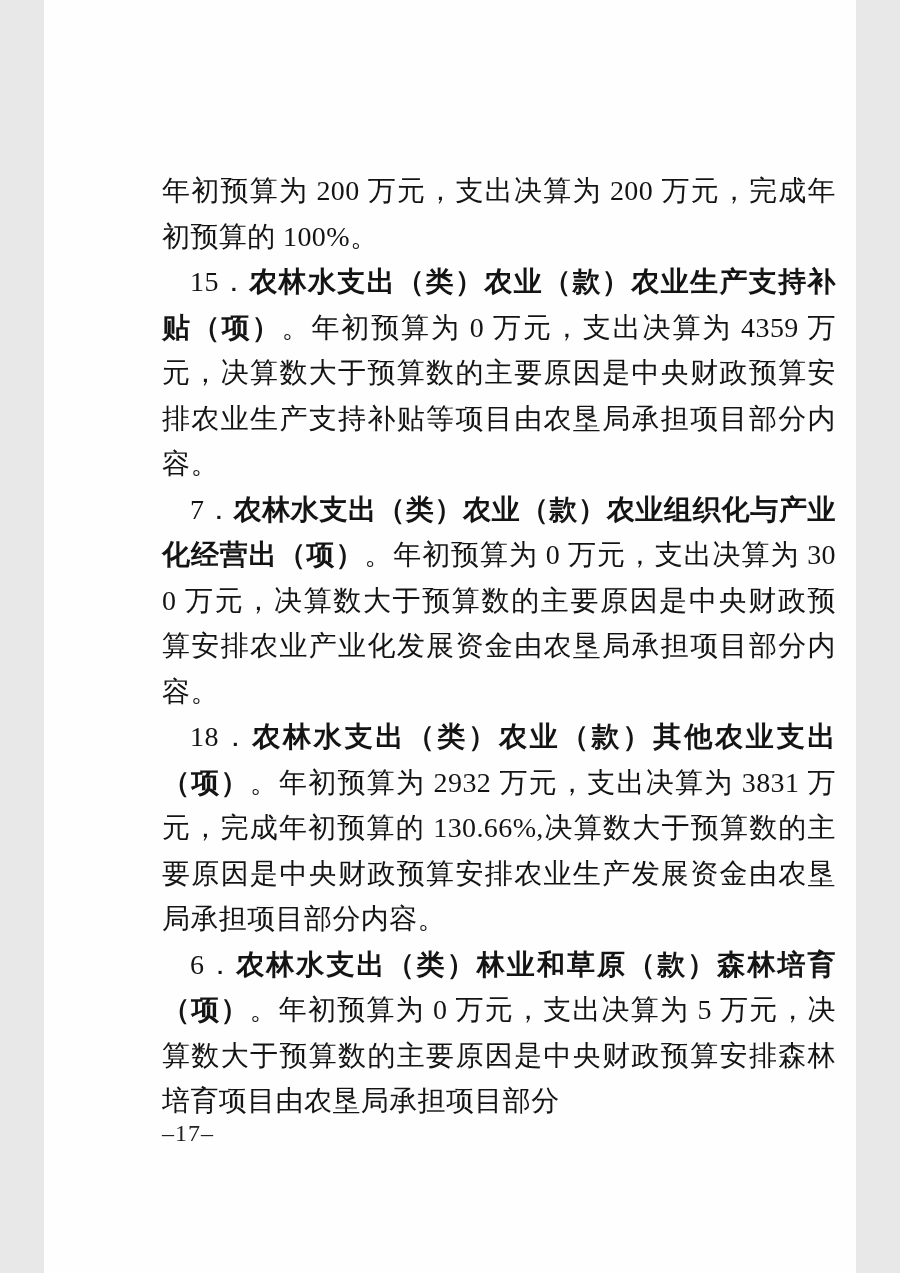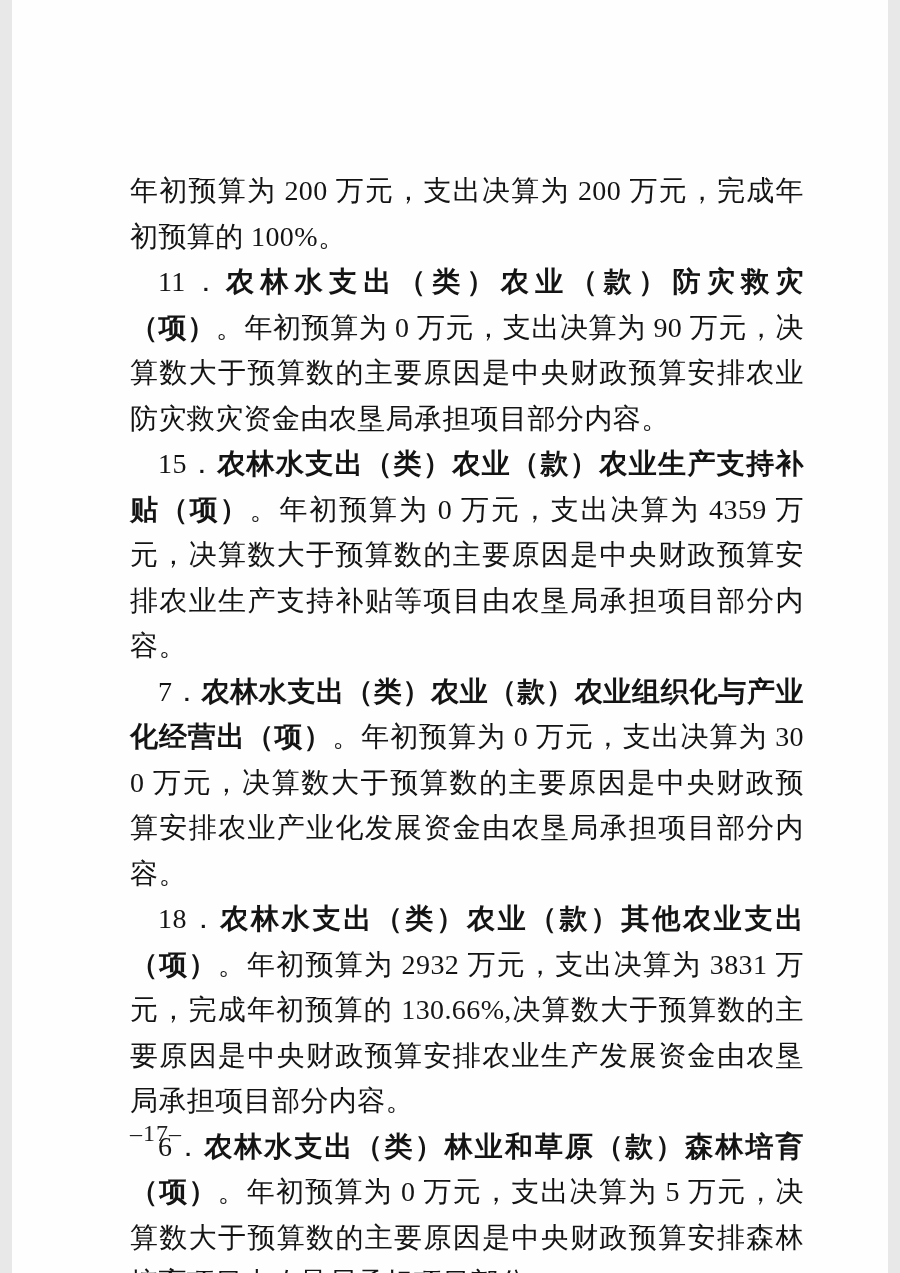--- a/index.html
+++ b/index.html
@@ -2,21 +2,21 @@
 <html><head>
 <meta charset="utf-8">
 <style>
   html, body {
     margin: 0;
     padding: 0;
     background: #e8e8e8;
   }
   .page {
     position: relative;
-    width: 876px;
+    width: 812px;
     height: 1273px;
     margin: 0 auto;
     background: #fefefe;
     overflow: hidden;
     font-family: "Liberation Serif", "DejaVu Serif", serif;
     color: #141414;
   }
   .doc-body {
     position: absolute;
     left: 118px;
@@ -58,21 +58,20 @@
     width: 0;
     border-left: 2px dashed #c9c9c9;
   }
 </style>
 </head>
 <body>
 
 <div class="page">
   <main class="doc-body" id="doc-body">
       <p class="para"><span class="seg-regular">年初预算为 200 万元，支出决算为 200 万元，完成年初预算的 100%。</span></p>
-      <p class="para indent"><span class="seg-regular">11．</span><span class="seg-bold">农林水支出（类）农业（款）防灾救灾（项）</span><span class="seg-regular">。年初预算为 0 万元，支出决算为 90 万元，决算数大于预算数的主要原因是中央财政预算安排农业防灾救灾资金由农垦局承担项目部分内容。</span></p>
       <p class="para indent"><span class="seg-regular">15．</span><span class="seg-bold">农林水支出（类）农业（款）农业生产支持补贴（项）</span><span class="seg-regular">。年初预算为 0 万元，支出决算为 4359 万元，决算数大于预算数的主要原因是中央财政预算安排农业生产支持补贴等项目由农垦局承担项目部分内容。</span></p>
       <p class="para indent"><span class="seg-regular">7．</span><span class="seg-bold">农林水支出（类）农业（款）农业组织化与产业化经营出（项）</span><span class="seg-regular">。年初预算为 0 万元，支出决算为 300 万元，决算数大于预算数的主要原因是中央财政预算安排农业产业化发展资金由农垦局承担项目部分内容。</span></p>
       <p class="para indent"><span class="seg-regular">18．</span><span class="seg-bold">农林水支出（类）农业（款）其他农业支出（项）</span><span class="seg-regular">。年初预算为 2932 万元，支出决算为 3831 万元，完成年初预算的 130.66%,决算数大于预算数的主要原因是中央财政预算安排农业生产发展资金由农垦局承担项目部分内容。</span></p>
       <p class="para indent"><span class="seg-regular">6．</span><span class="seg-bold">农林水支出（类）林业和草原（款）森林培育（项）</span><span class="seg-regular">。年初预算为 0 万元，支出决算为 5 万元，决算数大于预算数的主要原因是中央财政预算安排森林培育项目由农垦局承担项目部分</span></p>
     </main>
   <footer class="page-footer">
     <span class="page-number">–17–</span>
   </footer>
   <div class="scan-line"></div>
 </div>

